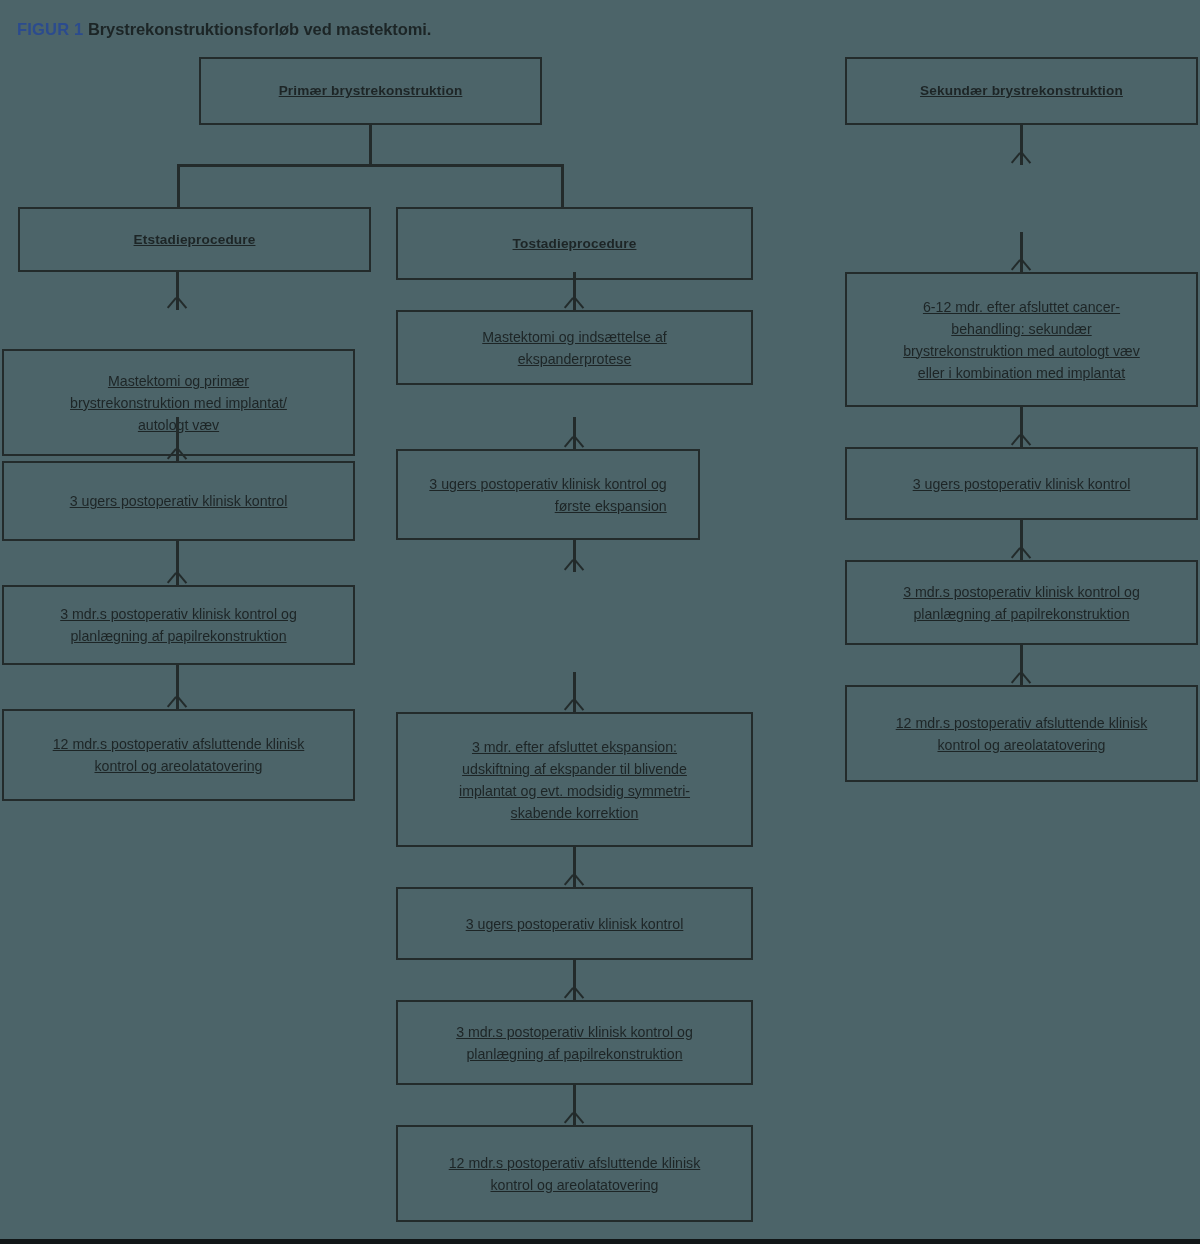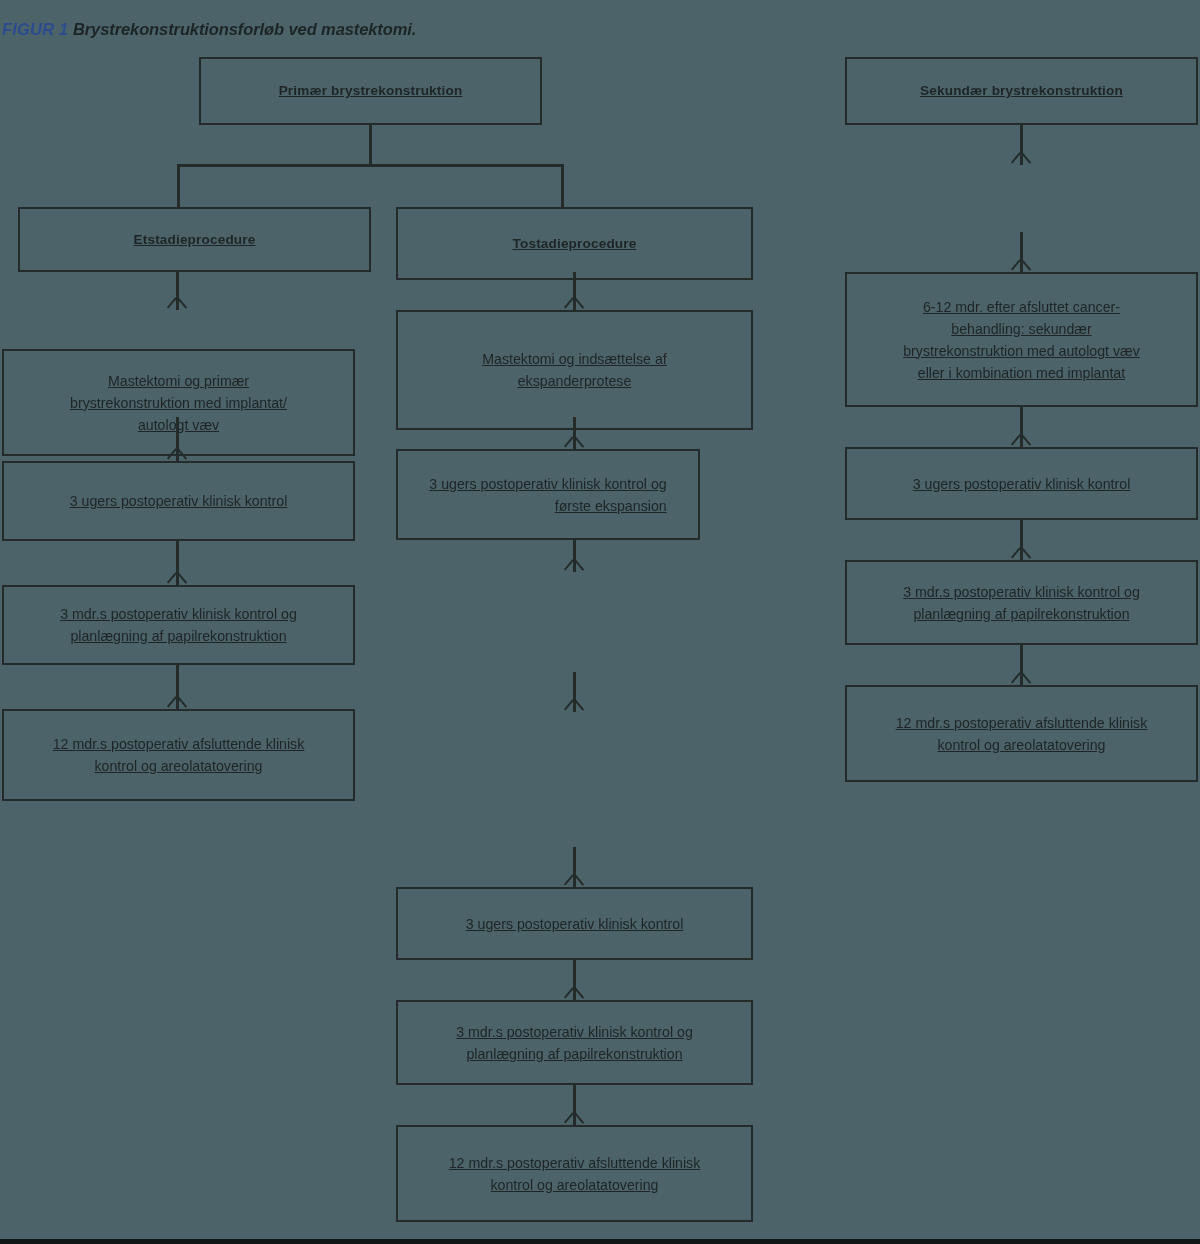--- a/index.html
+++ b/index.html
@@ -16,28 +16,27 @@
   }
   #figure-root {
     position: relative;
     width: 1200px;
     height: 1244px;
   }
 
   
   .caption {
     position: absolute;
-    left: 2px;
+    left: 17px;
     top: 20px;
     font-size: 16.5px;
     font-weight: bold;
     letter-spacing: -0.1px;
     white-space: nowrap;
     color: #1c2526;
-    font-style: italic;
   }
   .caption .fig-label {
     color: #2b4b8e;
     letter-spacing: 0.2px;
   }
   .caption .fig-text {
     color: #1c2526;
     font-weight: bold;
   }
 
@@ -166,40 +165,46 @@
 kontrol og areolatatovering</span>
   </div>
 
   <div class="node head" style="left:396px; top:207px; width:357px; height:73px;">
     <span class="txt">Tostadieprocedure</span>
   </div>
 
   <div class="vline" style="left:573px; top:272px; height:38px;"></div>
   <div class="arrow" style="left:565px; top:298px;"></div>
 
-  <div class="node" style="left:396px; top:310px; width:357px; height:120px;">
+  <div class="node" style="left:396px; top:310px; width:357px; height:75px;">
     <span class="txt">Mastektomi og indsættelse af
 ekspanderprotese</span>
   </div>
 
   <div class="vline" style="left:573px; top:417px; height:32px;"></div>
   <div class="arrow" style="left:565px; top:437px;"></div>
 
   <div class="node" style="left:396px; top:449px; width:304px; height:91px;text-align:right;">
     <span class="txt">3 ugers postoperativ klinisk kontrol og
 første ekspansion</span>
   </div>
 
   <div class="vline" style="left:573px; top:540px; height:32px;"></div>
   <div class="arrow" style="left:565px; top:560px;"></div>
 
 
   <div class="vline" style="left:573px; top:672px; height:40px;"></div>
   <div class="arrow" style="left:565px; top:700px;"></div>
 
+  <div class="node" style="left:396px; top:712px; width:357px; height:135px;">
+    <span class="txt">3 mdr. efter afsluttet ekspansion:
+udskiftning af ekspander til blivende
+implantat og evt. modsidig symmetri-
+skabende korrektion</span>
+  </div>
 
   <div class="vline" style="left:573px; top:847px; height:40px;"></div>
   <div class="arrow" style="left:565px; top:875px;"></div>
 
   <div class="node" style="left:396px; top:887px; width:357px; height:73px;">
     <span class="txt">3 ugers postoperativ klinisk kontrol</span>
   </div>
 
   <div class="vline" style="left:573px; top:960px; height:40px;"></div>
   <div class="arrow" style="left:565px; top:988px;"></div>

